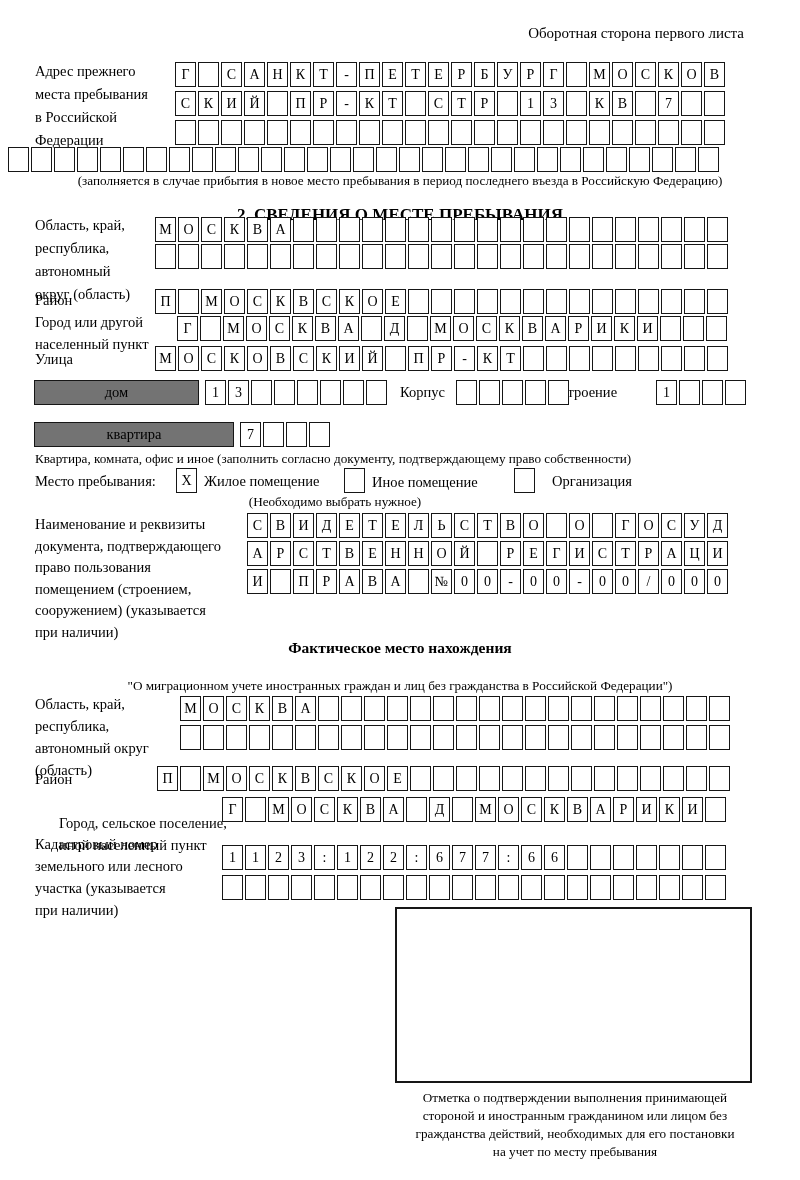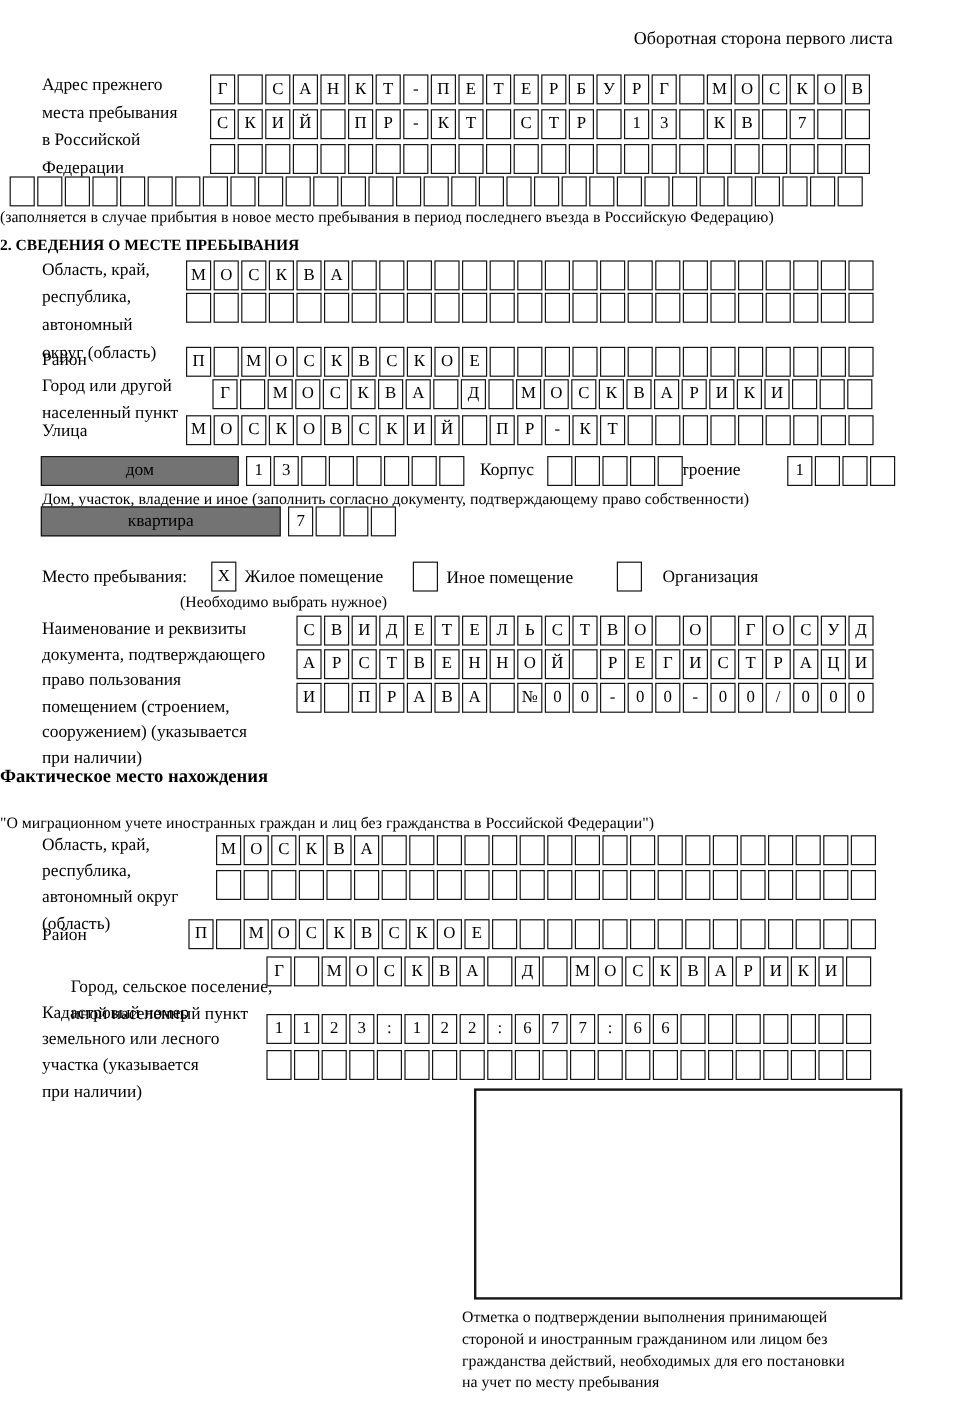--- a/index.html
+++ b/index.html
@@ -3,21 +3,21 @@
 <meta charset="utf-8">
 <style>
   html,body{margin:0;padding:0;background:#ffffff;}
   .form{
     position:relative;width:800px;height:1180px;background:#fff;
     font-family:"Liberation Serif", serif;color:#000;overflow:hidden;
   }
   .lbl{position:absolute;font-size:14.5px;line-height:23px;white-space:pre-line;}
   .lh22{line-height:22px;}
   .small{font-size:13.2px;line-height:17px;}
-  .center{text-align:left;}
+  .center{text-align:center;}
   .bold{font-weight:bold;}
   .fullw{left:0;width:800px;}
   .boxrow{position:absolute;display:flex;}
   .cbox{
     flex:none;width:19px;height:23px;border:1.5px solid #161616;margin-right:2px;
     text-align:center;font-size:14px;line-height:23px;background:#fff;
   }
   .chk{position:absolute;width:19px;height:23px;border:1.5px solid #161616;
     text-align:center;font-size:14px;line-height:23px;}
   .widebox{position:absolute;border:1.5px solid #161616;text-align:center;
@@ -30,37 +30,37 @@
 <div class="form">
 
   <div class="lbl" style="top:22px;right:56px;font-size:15px;">Оборотная сторона первого листа</div>
 
   <div class="lbl" style="left:35px;top:60px;">Адрес прежнего
 места пребывания
 в Российской
 Федерации</div>
   <div class="lbl small center fullw" style="top:172px;">(заполняется в случае прибытия в новое место пребывания в период последнего въезда в Российскую Федерацию)</div>
 
-  <div class="lbl bold center fullw" style="top:192px;font-size:13px;">2. СВЕДЕНИЯ О МЕСТЕ ПРЕБЫВАНИЯ</div>
+  <div class="lbl bold center fullw" style="top:203px;font-size:17px;">2. СВЕДЕНИЯ О МЕСТЕ ПРЕБЫВАНИЯ</div>
 
   <div class="lbl" style="left:35px;top:214px;">Область, край,
 республика,
 автономный
 округ (область)</div>
   <div class="lbl" style="left:35px;top:289px;">Район</div>
   <div class="lbl lh22" style="left:35px;top:311px;">Город или другой
 населенный пункт</div>
   <div class="lbl" style="left:35px;top:348px;">Улица</div>
 
   <div class="widebox" style="left:34px;top:380px;width:163px;">дом</div>
   <div class="lbl" style="left:400px;top:381px;text-align:right;">Корпус</div>
   <div class="lbl" style="left:558px;top:381px;">Строение</div>
-  <div class="lbl small" style="left:35px;top:407px;">Дом, участок, владение и иное (заполнить согласно документу, подтверждающему право собственности)</div>
 
   <div class="widebox" style="left:34px;top:422px;width:198px;">квартира</div>
+  <div class="lbl small" style="left:35px;top:450px;">Квартира, комната, офис и иное (заполнить согласно документу, подтверждающему право собственности)</div>
 
   <div class="lbl" style="left:35px;top:470px;">Место пребывания:</div>
   <div class="chk" style="left:176px;top:468px;">X</div>
   <div class="lbl" style="left:204px;top:470px;">Жилое помещение</div>
   <div class="chk" style="left:344px;top:468px;"></div>
   <div class="lbl" style="left:372px;top:471px;font-family:Liberation Serif, serif;">Иное помещение</div>
   <div class="chk" style="left:514px;top:468px;"></div>
   <div class="lbl" style="left:552px;top:470px;">Организация</div>
   <div class="lbl small center" style="left:150px;top:493px;width:370px;">(Необходимо выбрать нужное)</div>
 

